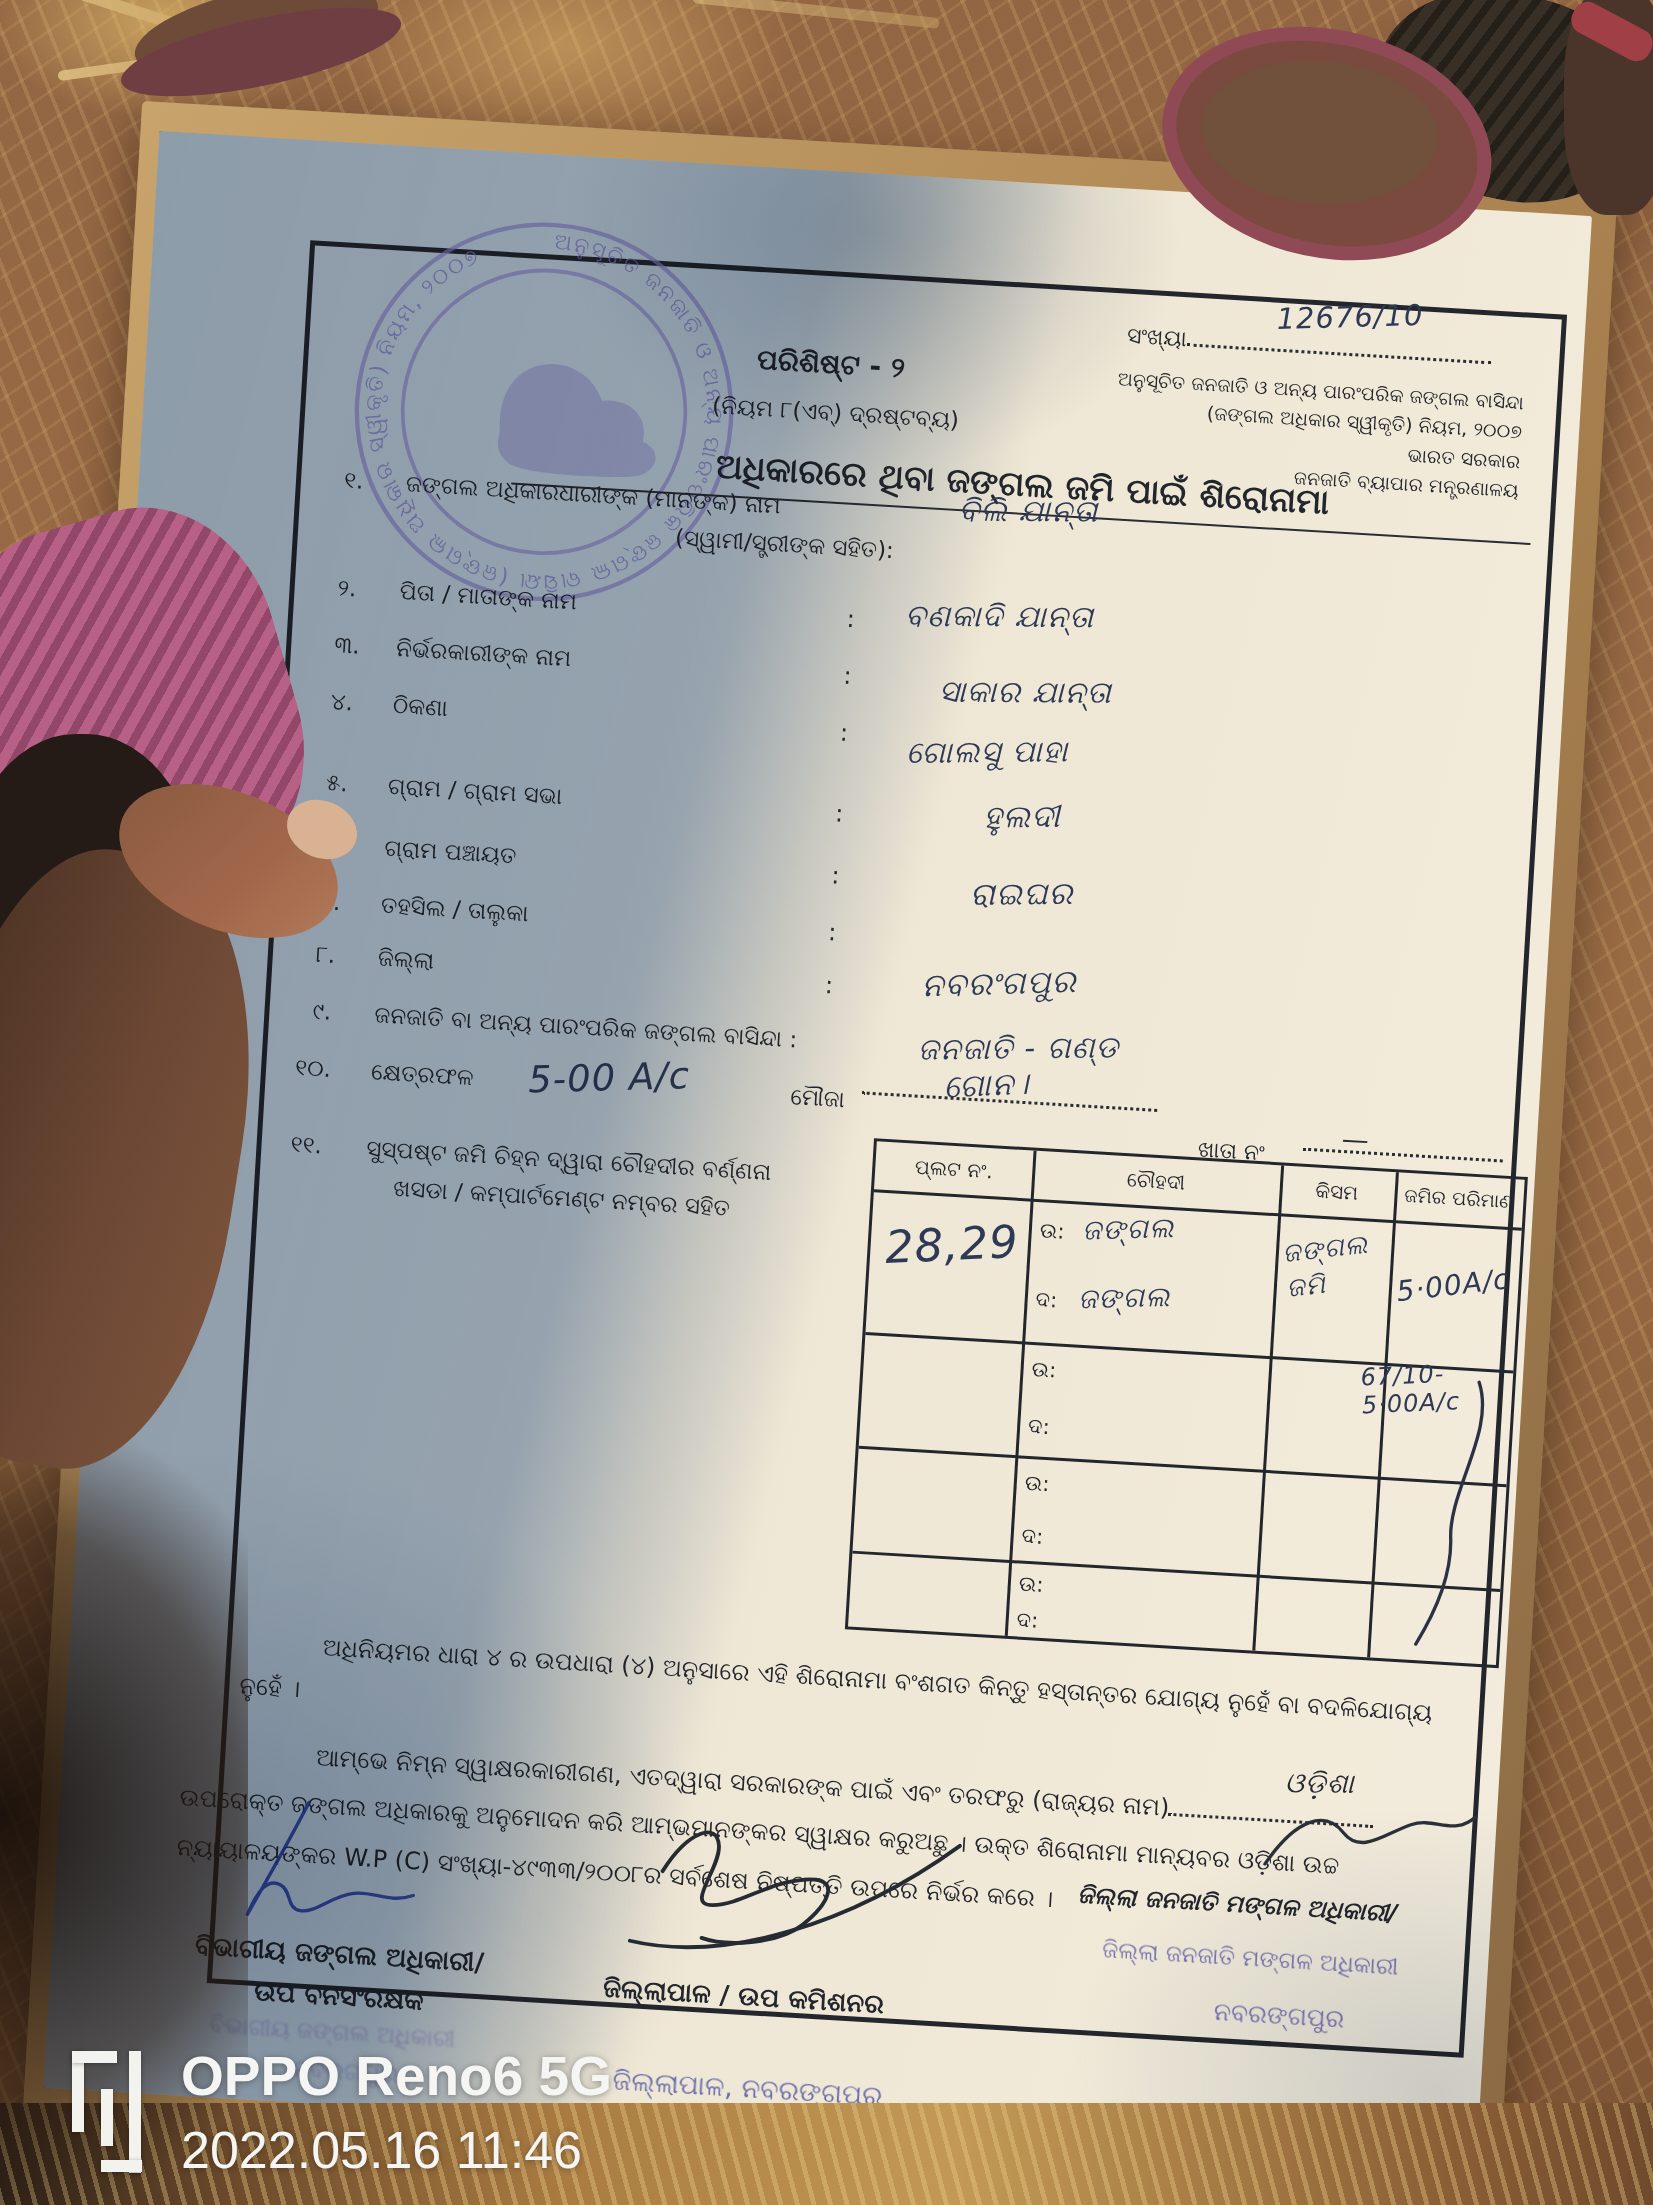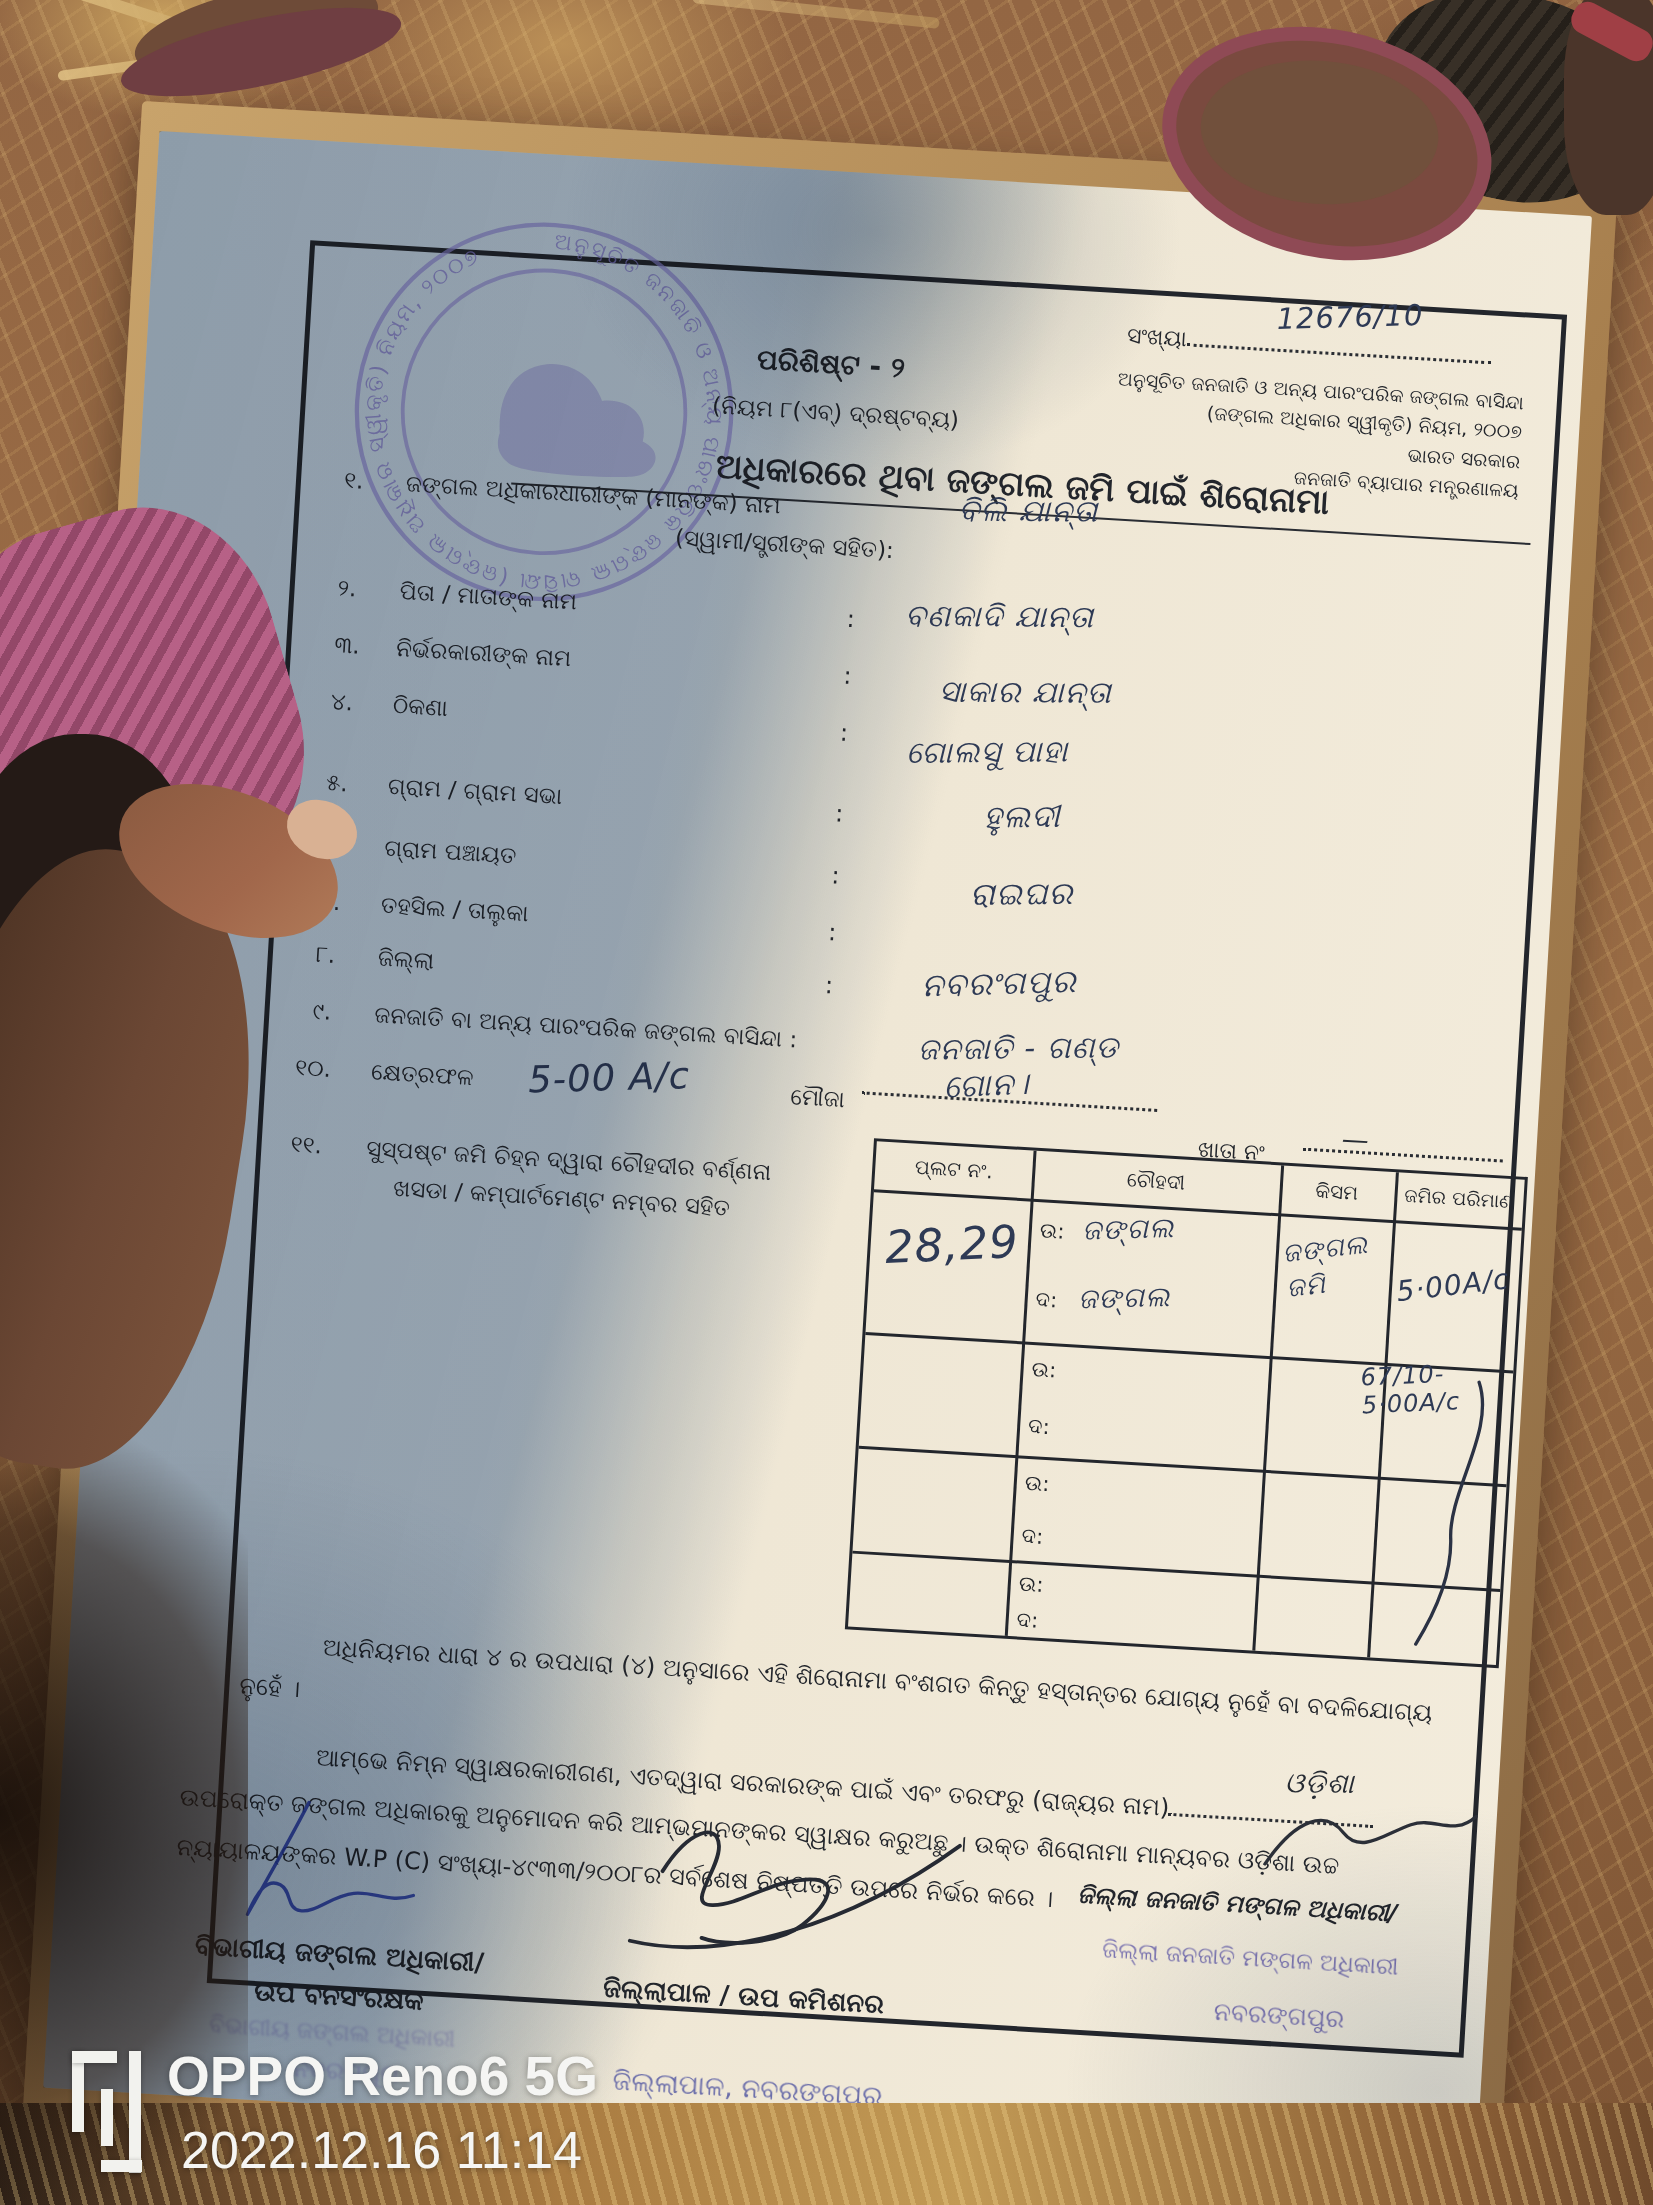--- a/index.html
+++ b/index.html
@@ -255,15 +255,15 @@
 <div class="abs dark-corner"></div>
 <div class="abs vignette"></div>
 
 <div class="abs" style="left:72px;top:2051px;width:86px;height:122px;z-index:40;">
   <div class="wm-bar" style="left:0;top:0;width:12.4px;height:81px;"></div>
   <div class="wm-bar" style="left:0;top:0;width:45px;height:12.4px;"></div>
   <div class="wm-bar" style="left:29px;top:38px;width:12.4px;height:57px;"></div>
   <div class="wm-bar" style="left:57px;top:0;width:12.4px;height:122px;"></div>
   <div class="wm-bar" style="left:29px;top:109px;width:41px;height:12.4px;"></div>
 </div>
-<div class="abs wm-text" style="left:167px;top:2044px;font-size:55px;z-index:40;font-family:'Liberation Sans','DejaVu Sans',sans-serif;">OPPO Reno6 5G</div>
-<div class="abs wm-text" style="left:181px;top:2120px;font-size:52px;font-weight:500;z-index:40;font-family:'Liberation Sans','DejaVu Sans',sans-serif;">2022.12.16 11:14</div>
+<div class="abs wm-text" style="left:181px;top:2044px;font-size:55px;z-index:40;font-family:'Liberation Sans','DejaVu Sans',sans-serif;">OPPO Reno6 5G</div>
+<div class="abs wm-text" style="left:181px;top:2120px;font-size:52px;font-weight:500;z-index:40;font-family:'Liberation Sans','DejaVu Sans',sans-serif;">2022.05.16 11:46</div>
 
 
 </body></html>

